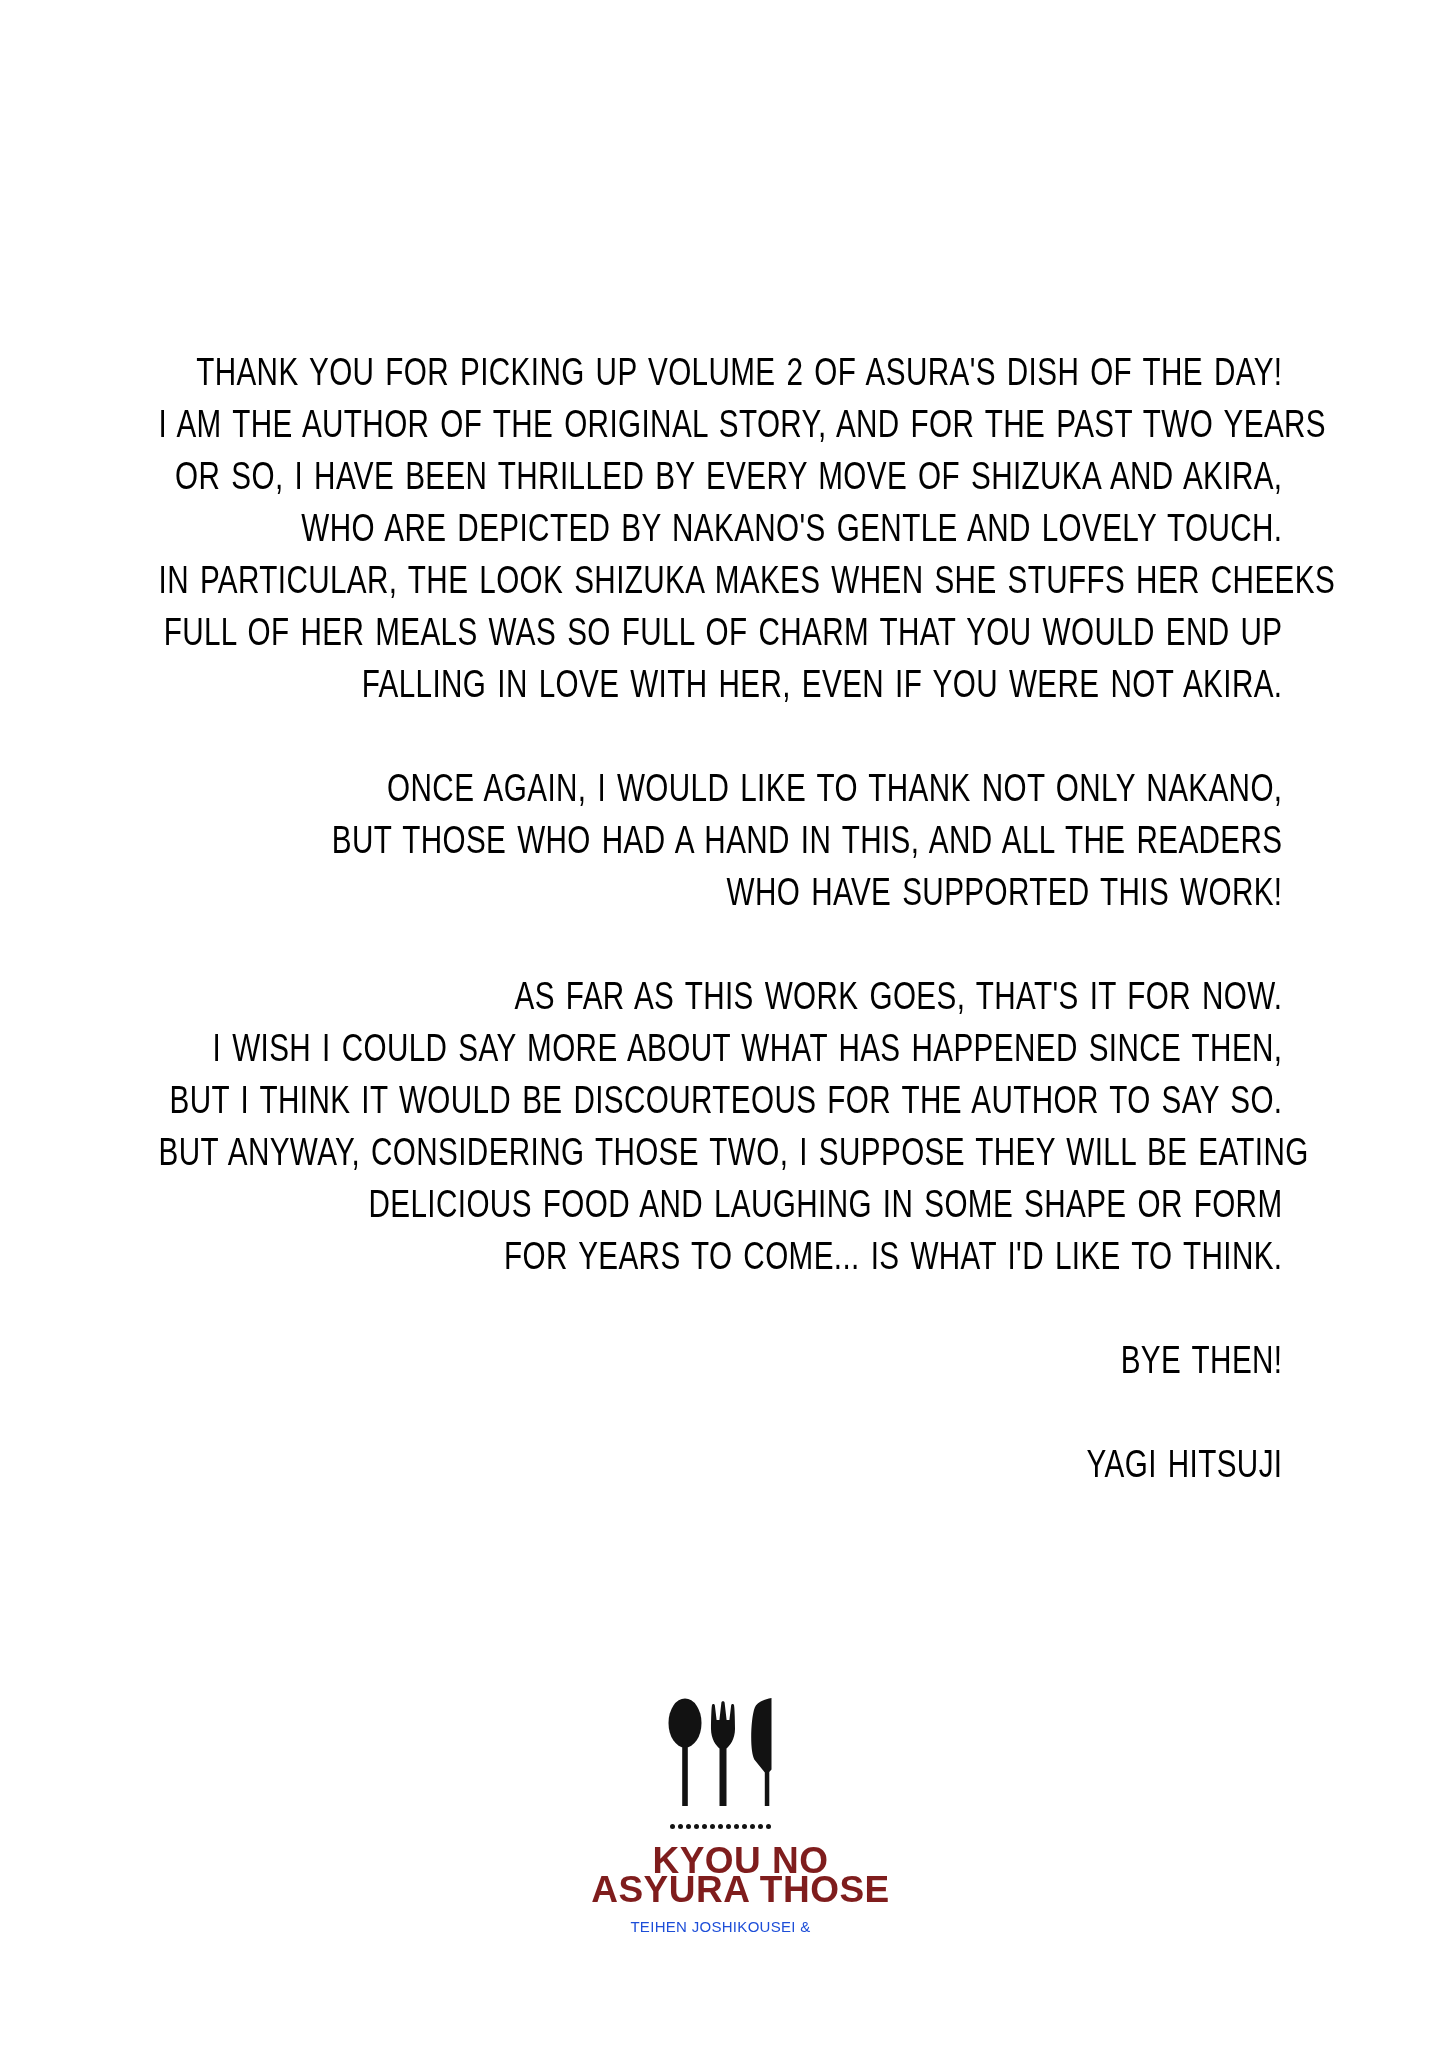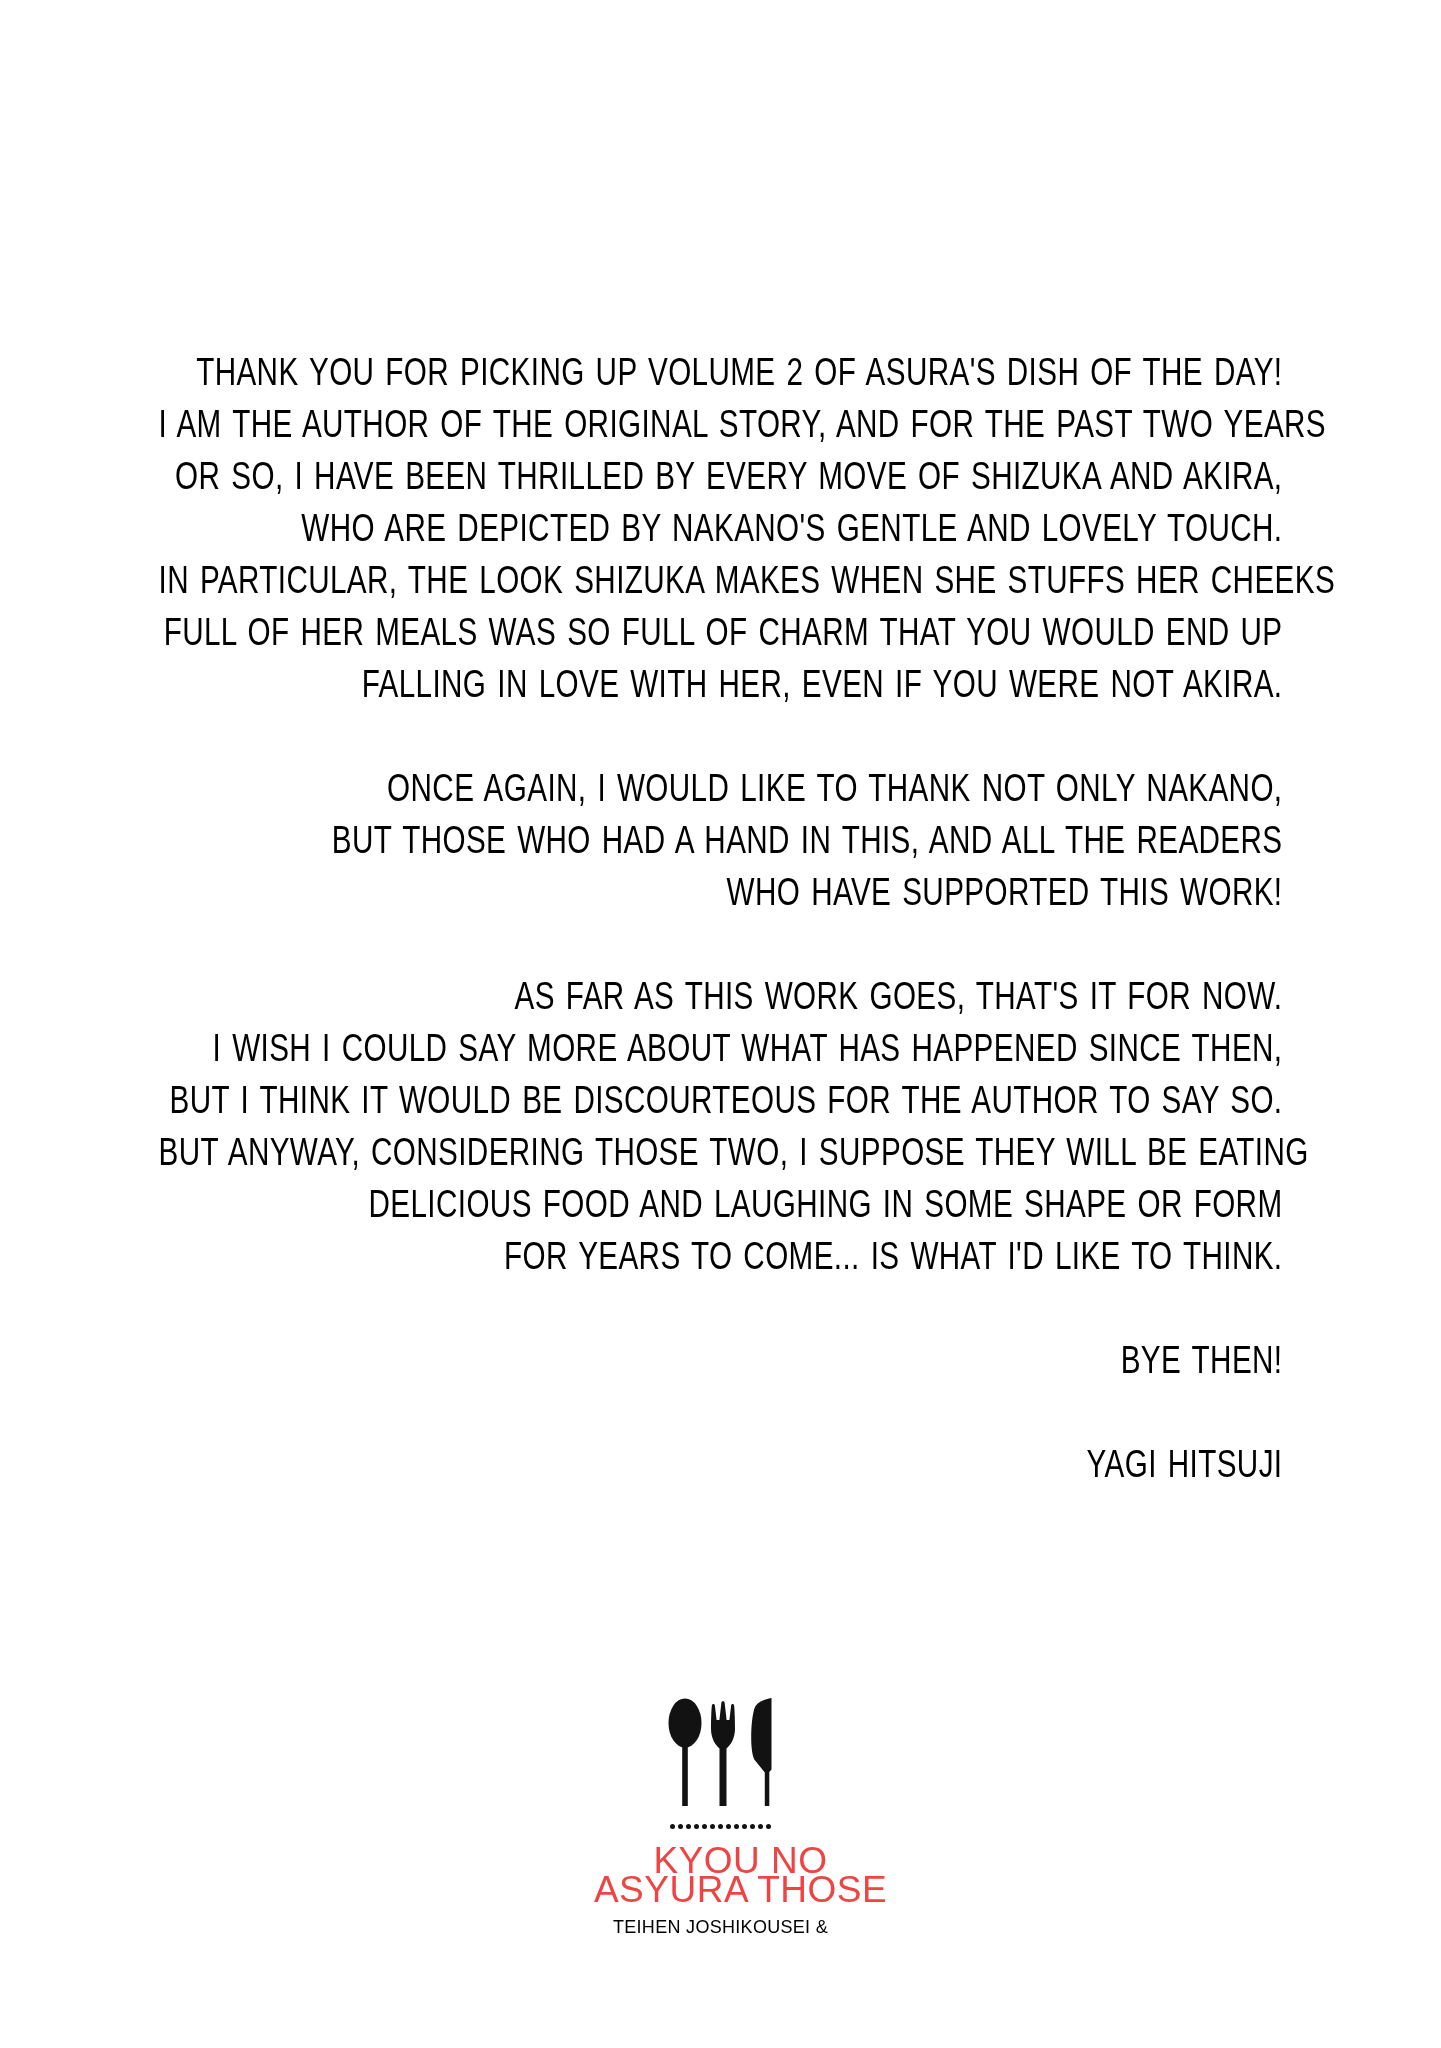--- a/index.html
+++ b/index.html
@@ -73,33 +73,33 @@
   }
   .dots span {
     width: 5px;
     height: 5px;
     border-radius: 50%;
     background: #121212;
     display: inline-block;
   }
   .logo-title {
     margin-top: 17px;
-    font-weight: normal;
+    font-weight: bold;
     font-size: 37px;
     line-height: 29px;
     letter-spacing: 0.5px;
-    color: #ef4444;
+    color: #7f1d1d;
     margin-left: 40px;
   }
   .logo-subtitle {
     margin-top: 13px;
-    font-size: 18px;
+    font-size: 15px;
     line-height: 20px;
     letter-spacing: 0.3px;
-    color: #000000;
+    color: #1d4ed8;
   }
 </style>
 </head>
 <body>
 
 <div class="page">
 
 
   <div class="content">
 

